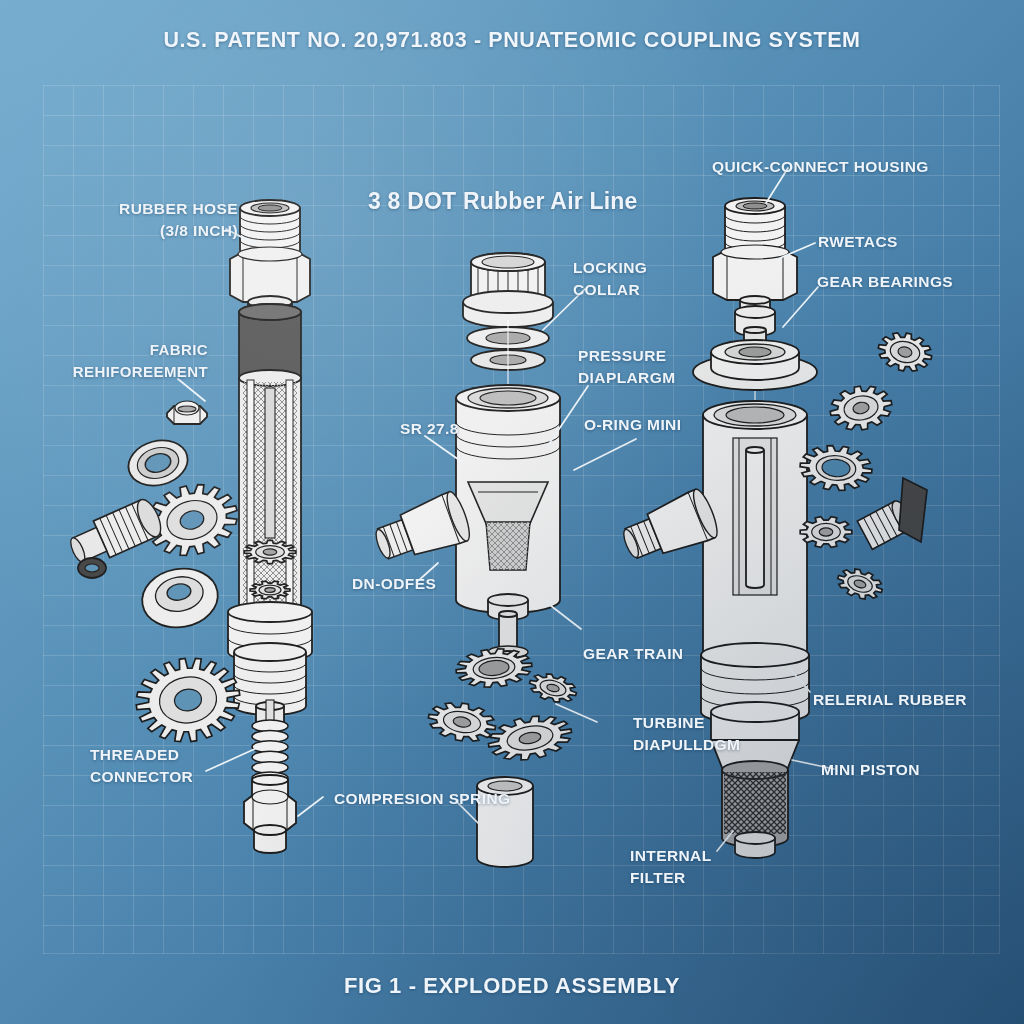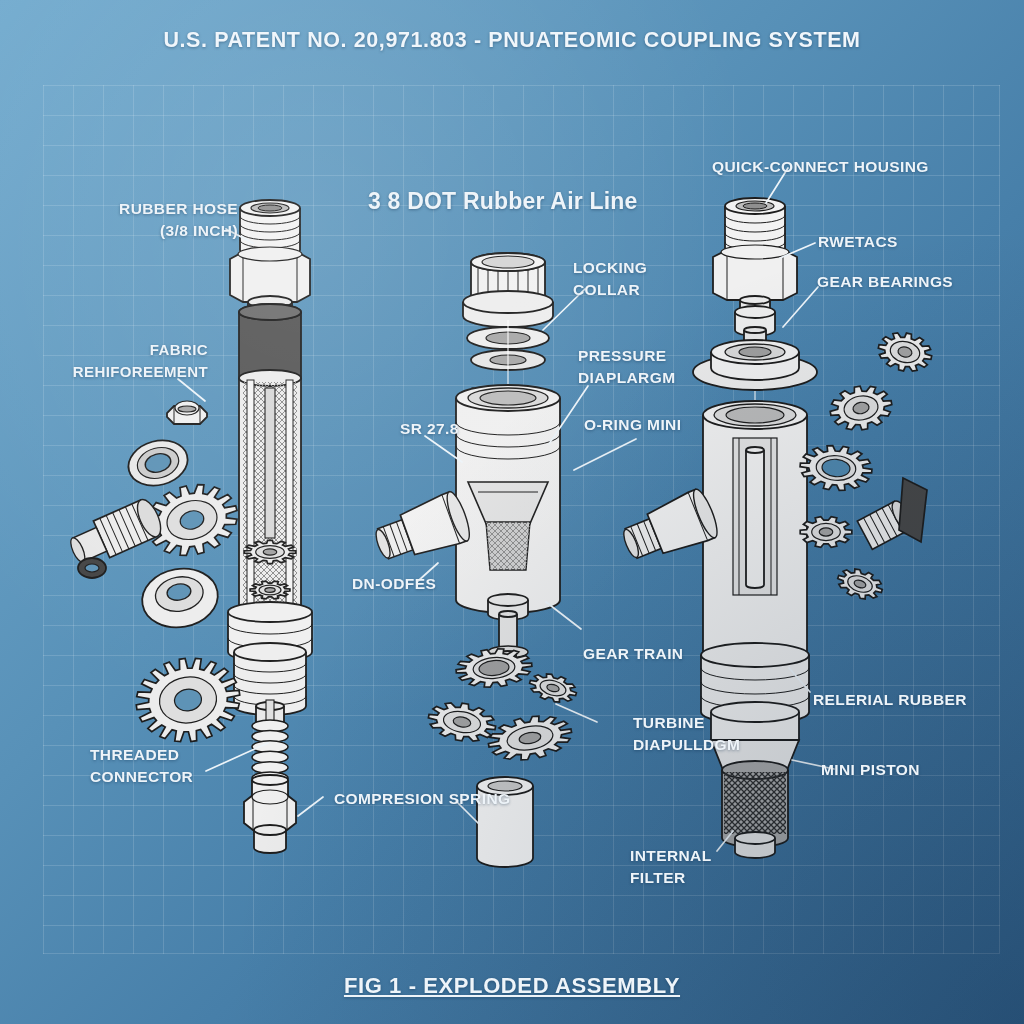--- a/index.html
+++ b/index.html
@@ -30,21 +30,20 @@
   }
   .title{
     position:absolute;left:0;right:0;top:28px;text-align:center;color:#f0f6fb;
     font-size:21.5px;font-weight:700;letter-spacing:.6px;
     text-shadow:0 1px 3px rgba(10,40,70,.40);
   }
   .caption{
     position:absolute;left:0;right:0;top:973px;text-align:center;color:#eef4f9;
     font-size:22px;font-weight:700;letter-spacing:.6px;
     text-shadow:0 1px 3px rgba(10,40,70,.40);
-    text-decoration:underline;
   }
   .airline{font-size:23px;font-weight:600;letter-spacing:.2px;margin-top:30px;}
 </style>
 </head>
 <body>
 
 <div class="grid"></div>
 
 <svg id="art" width="1024" height="1024" viewBox="0 0 1024 1024">
   <defs>

